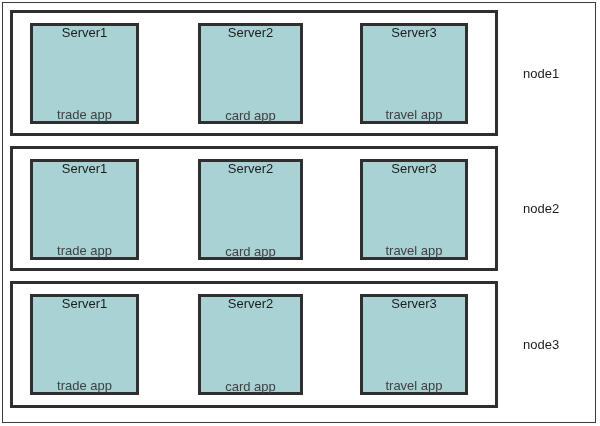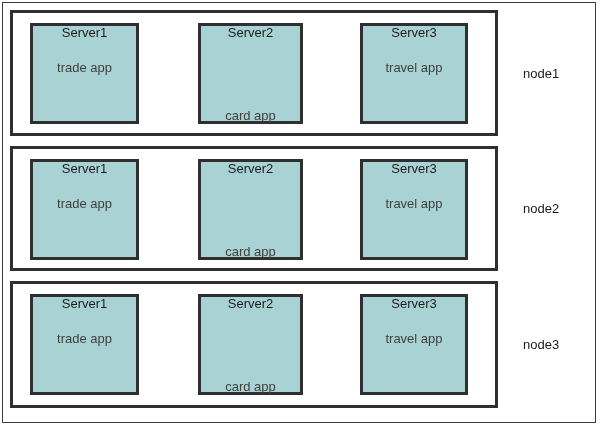--- a/index.html
+++ b/index.html
@@ -78,21 +78,21 @@
   .server-box {
     position: absolute;
     top: 10px;
     height: 101px;
     background: #a8d2d3;
     border: 3px solid #2f2f2f;
     box-sizing: border-box;
     display: flex;
     flex-direction: column;
     align-items: center;
-    justify-content: flex-start;
+    justify-content: space-between;
   }
 
   .server-box.slot-0 { left: 17px;  width: 109px; }
   .server-box.slot-1 { left: 185px; width: 105px; gap: 48px; }
   .server-box.slot-2 { left: 347px; width: 108px; }
 
   .server-title {
     font-size: 13px;
     color: #1c1c1c;
     line-height: 1;

